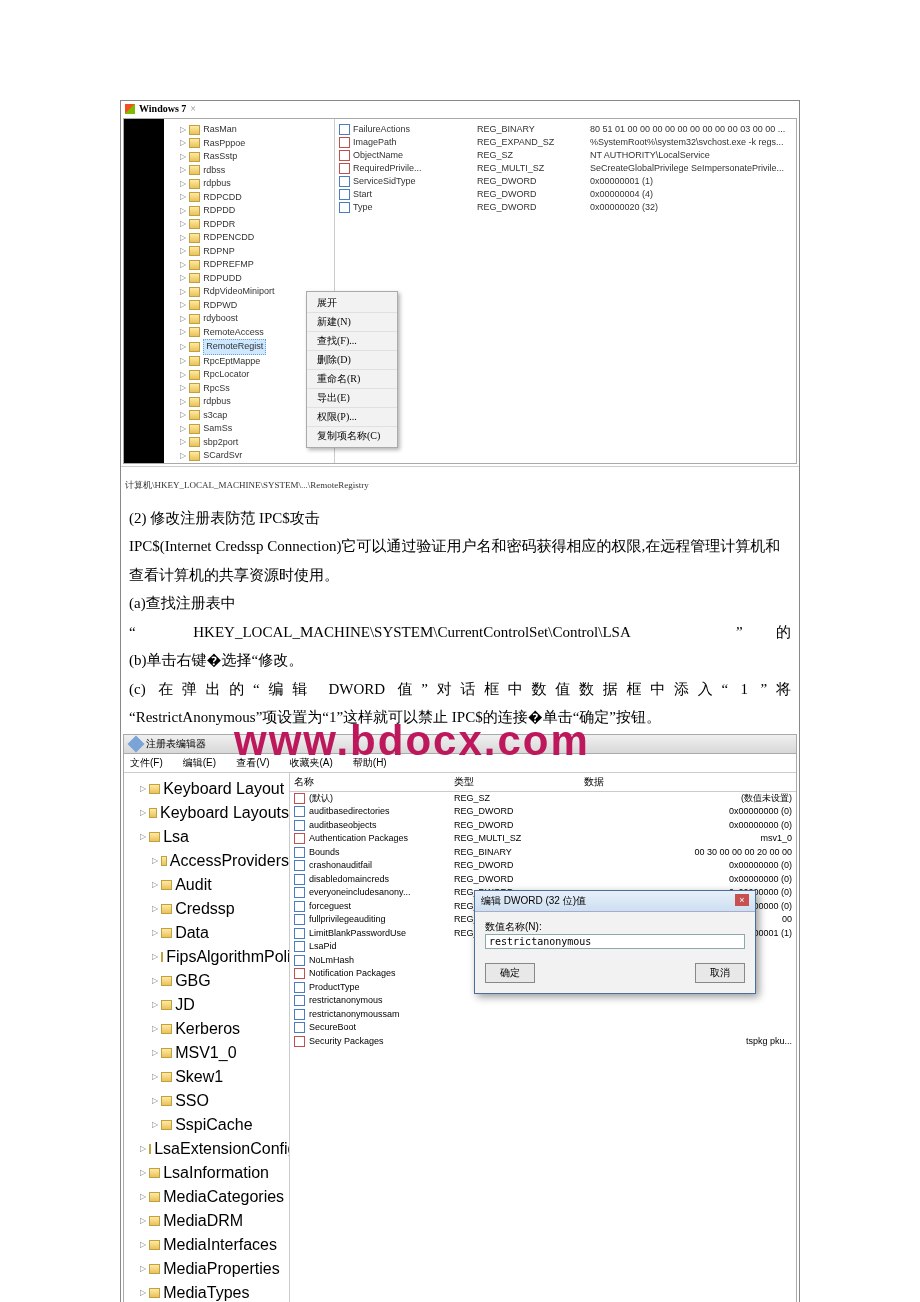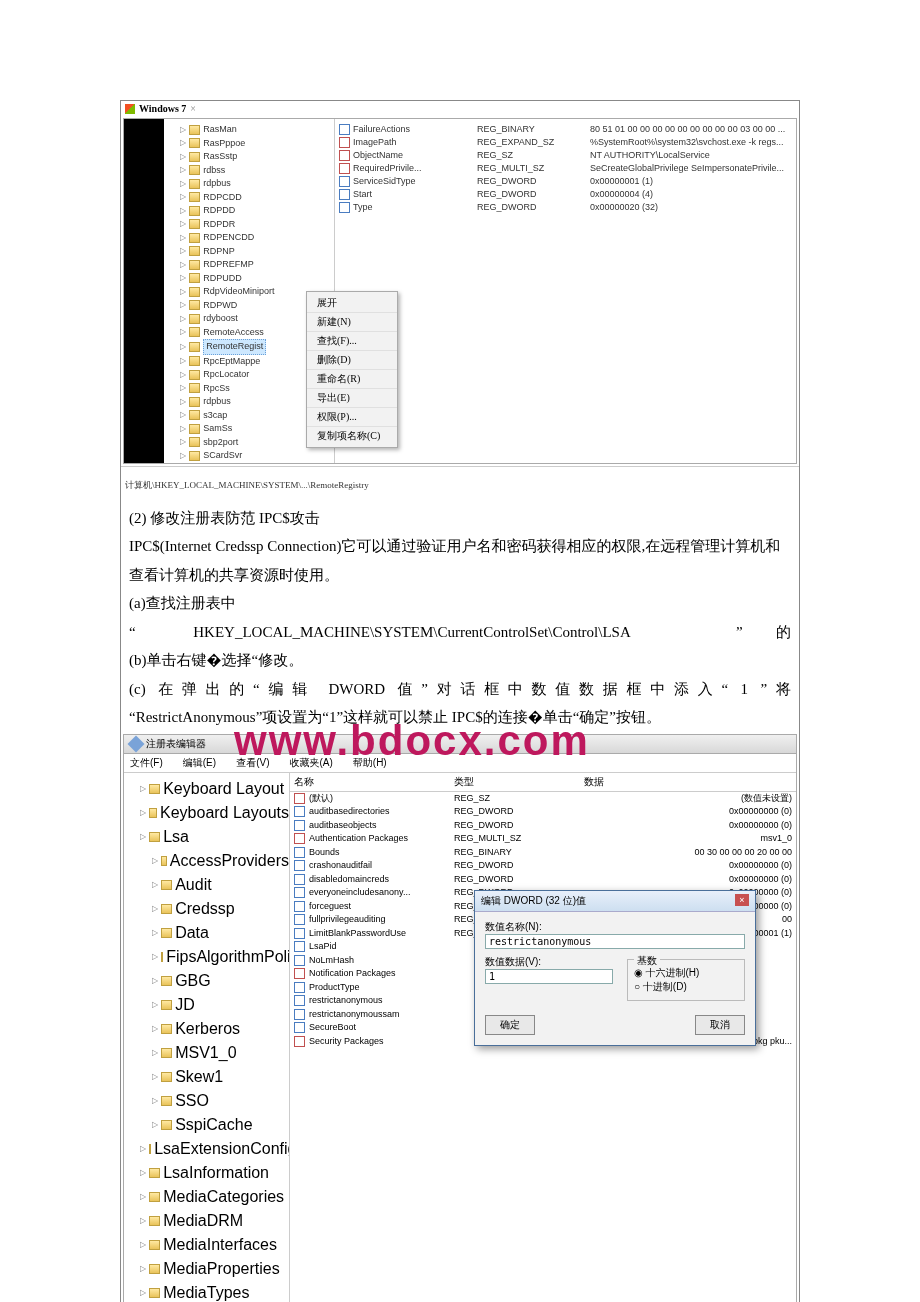--- a/index.html
+++ b/index.html
@@ -484,31 +484,20 @@
     </div>
 
     <div class="dialog" style="right:40px; top:155px;">
       <div class="dlg-title">
         <span>编辑 DWORD (32 位)值</span>
         <span class="dlg-close">×</span>
       </div>
       <div class="dlg-body">
         <label>数值名称(N):</label>
         <div class="dlg-input" style="width:calc(100% - 8px);"><span>restrictanonymous</span></div>
-        <div style="display:flex; gap:14px; align-items:flex-start; margin-top:6px;">
-          <div>
-            <label>数值数据(V):</label>
-            <div class="dlg-input"><span>1</span></div>
-          </div>
-          <div class="dlg-group" style="flex:1;">
-            <span class="dlg-group-title">基数</span>
-            <div>◉ <span>十六进制(H)</span></div>
-            <div>○ <span>十进制(D)</span></div>
-          </div>
-        </div>
       </div>
       <div class="dlg-btns">
         <div class="dlg-btn">确定</div>
         <div class="dlg-btn">取消</div>
       </div>
     </div>
   </div>
 
 </div>
 </div>

